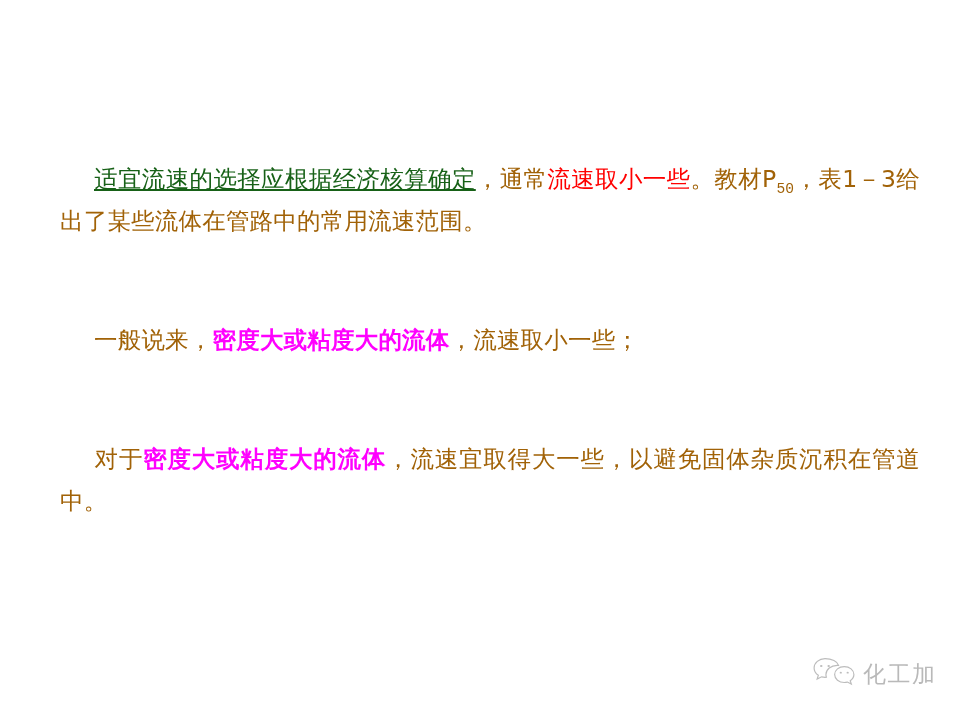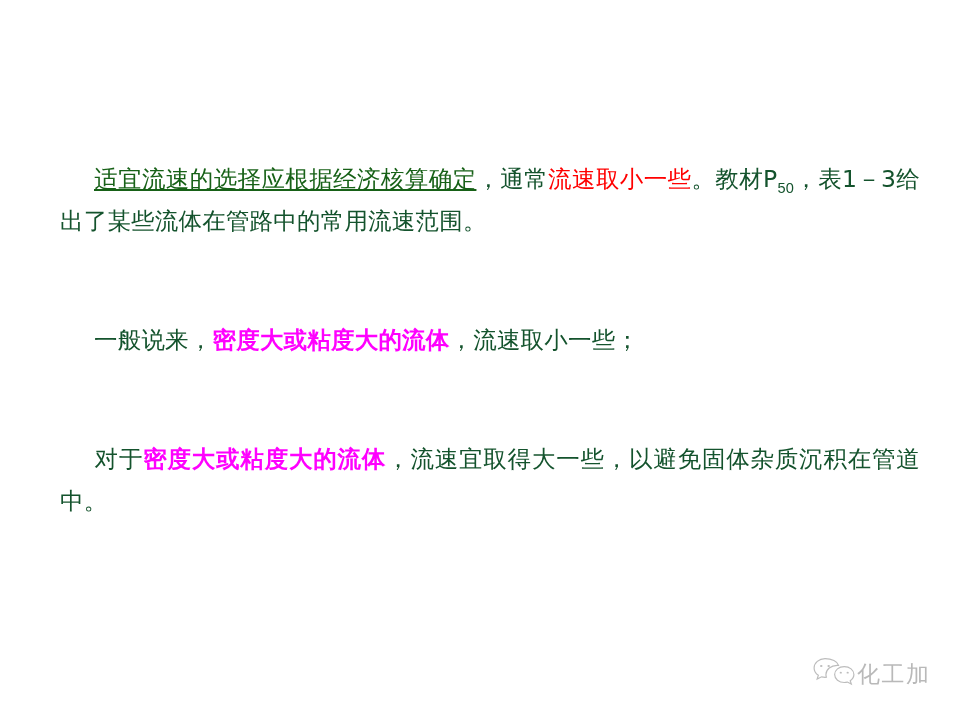--- a/index.html
+++ b/index.html
@@ -43,41 +43,41 @@
     width: 34px;
   }
 
   .p1 { margin: 0; }
   .p2 { margin: 124px 0 0 0; }
   .p3 { margin: 77px 0 0 0; }
   .p4 { margin: 77px 0 0 0; }
 
   .t-green  { color: #176117; text-decoration: underline; }
   .t-red    { color: #ff0000; }
-  .t-black  { color: #14532d; }
+  .t-black  { color: #a16207; }
   .t-magenta{ color: #ff00ff; font-weight: bold; }
 
   .sub {
     font-size: 0.62em;
     vertical-align: sub;
     line-height: 0;
   }
 
   .latin {
-    font-family: Liberation Sans, sans-serif;
+    font-family: Liberation Mono, monospace;
   }
 
   
   #watermark {
     position: absolute;
     left: 812px;
     top: 655px;
     display: flex;
     align-items: center;
-    gap: 1px;
+    gap: 7px;
     opacity: 0.99;
   }
   #watermark .wm-logo {
     width: 44px;
     height: 38px;
     flex: 0 0 auto;
   }
   #watermark .wm-text {
     font-size: 23px;
     color: #b9b9b9;

